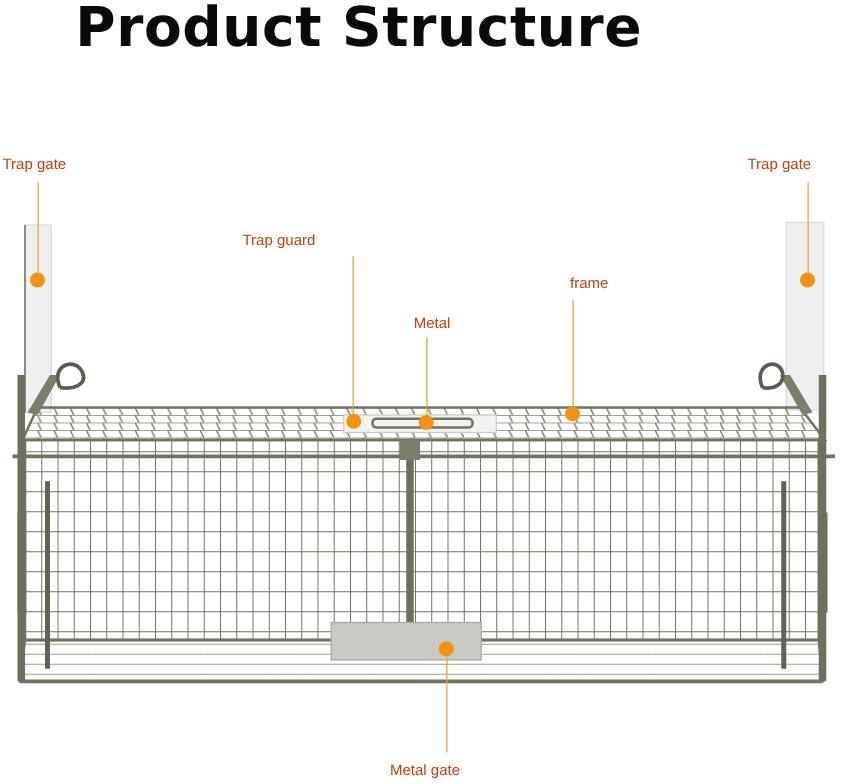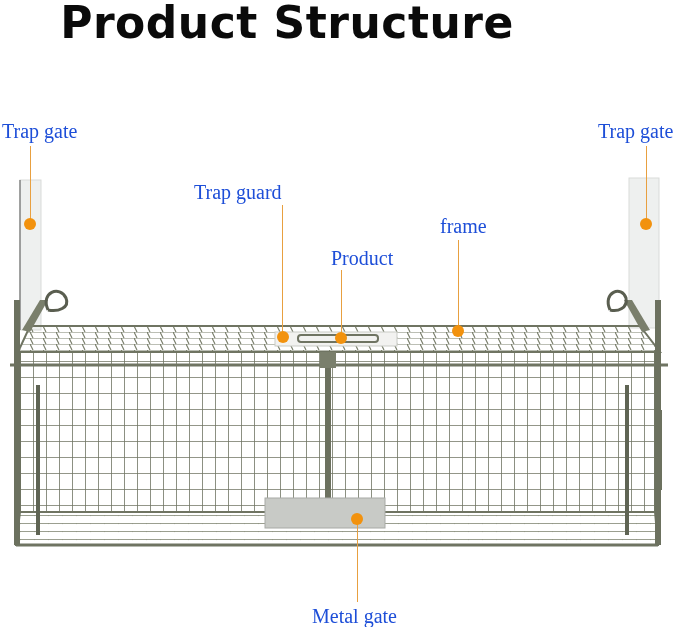--- a/index.html
+++ b/index.html
@@ -3,22 +3,22 @@
 <meta charset="utf-8">
 <style>
   html, body { margin: 0; padding: 0; background: #ffffff; }
   body { width: 679px; height: 627px; position: relative; overflow: hidden; font-family: "Liberation Sans", "DejaVu Sans", sans-serif; }
   .title {
     position: absolute; left: 0; top: 0; width: 574px; text-align: center;
     font-family: "DejaVu Sans", "Liberation Sans", sans-serif; font-weight: bold;
     font-size: 44px; line-height: 46px; color: #0a0a0a; letter-spacing: 0.5px;
   }
   .label {
-    position: absolute; color: #1d4ed8; font-size: 20px; line-height: 18px; white-space: nowrap;
-    font-family: Liberation Serif, serif;
+    position: absolute; color: #c2410c; font-size: 12px; line-height: 18px; white-space: nowrap;
+    font-family: Liberation Sans, sans-serif;
   }
   .leader { position: absolute; width: 1px; background: #e8a040; }
   .dot { position: absolute; width: 12px; height: 12px; border-radius: 50%; background: #f2920e; }
   svg.cage { position: absolute; left: 0; top: 0; }
 </style>
 </head>
 <body>
 
 <div class="title">Product Structure</div>
 
@@ -72,25 +72,25 @@
 </svg>
 
 <div class="label" style="left:2px;top:122px;">Trap gate</div>
 <div class="leader" style="left:30px;top:146px;height:80px;"></div>
 <div class="dot" style="left:24px;top:218px;"></div>
 
 <div class="label" style="left:194px;top:183px;">Trap guard</div>
 <div class="leader" style="left:282px;top:205px;height:132px;"></div>
 <div class="dot" style="left:277px;top:331px;"></div>
 
-<div class="label" style="left:331px;top:249px;">Product</div>
+<div class="label" style="left:331px;top:249px;">Metal</div>
 <div class="leader" style="left:341px;top:270px;height:68px;"></div>
 <div class="dot" style="left:335px;top:332px;"></div>
 
-<div class="label" style="left:440px;top:217px;">frame</div>
+<div class="label" style="left:456px;top:217px;">frame</div>
 <div class="leader" style="left:458px;top:240px;height:92px;"></div>
 <div class="dot" style="left:452px;top:325px;"></div>
 
 <div class="label" style="left:598px;top:122px;">Trap gate</div>
 <div class="leader" style="left:646px;top:146px;height:78px;"></div>
 <div class="dot" style="left:640px;top:218px;"></div>
 
 <div class="label" style="left:312px;top:607px;">Metal gate</div>
 <div class="leader" style="left:357px;top:522px;height:80px;"></div>
 <div class="dot" style="left:351px;top:513px;"></div>

